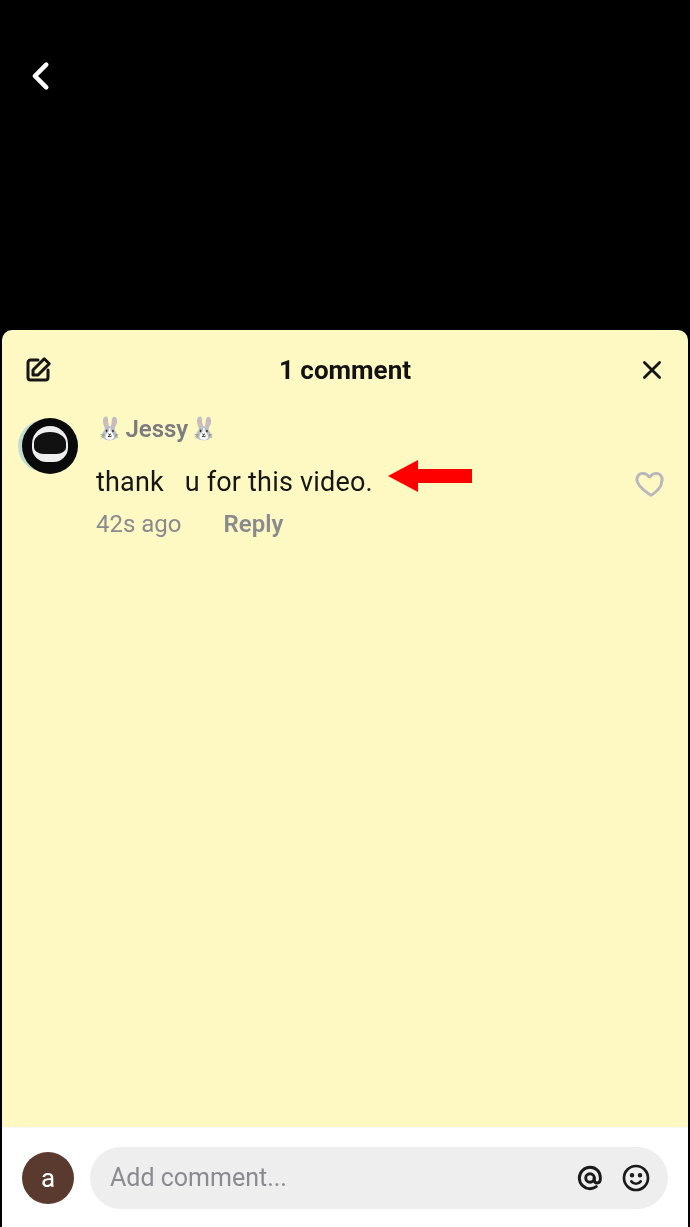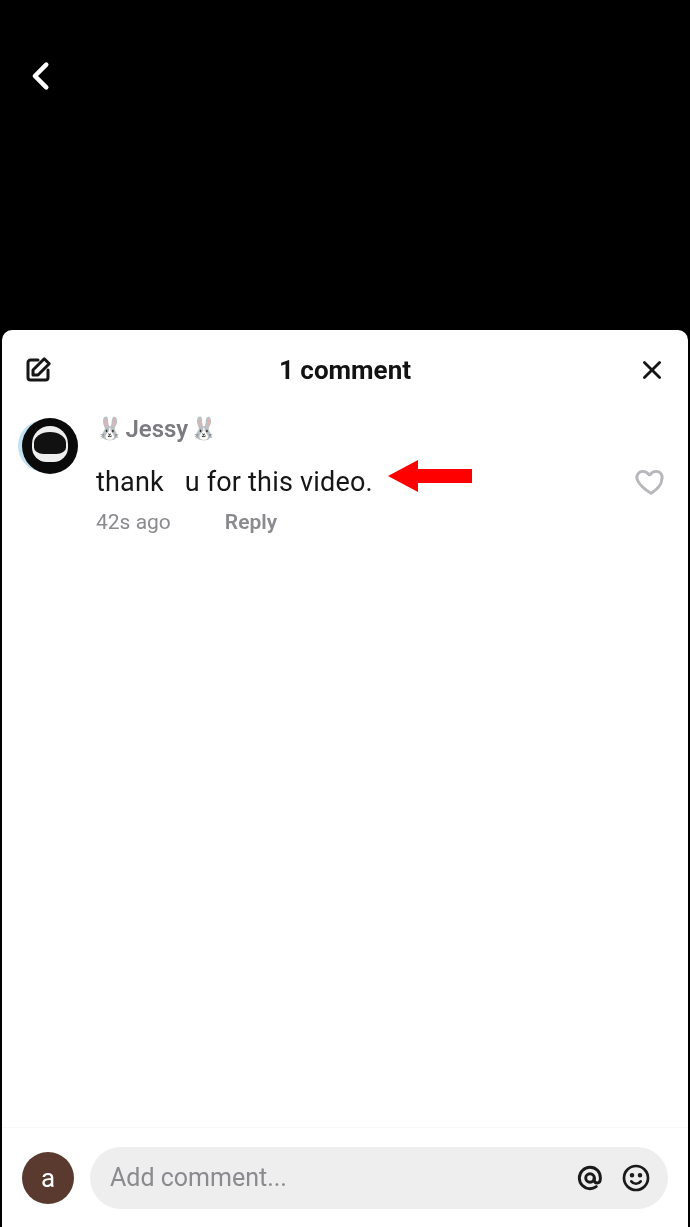--- a/index.html
+++ b/index.html
@@ -4,21 +4,21 @@
   <style>
     * { box-sizing: border-box; margin: 0; padding: 0; }
     html, body { width: 690px; height: 1227px; overflow: hidden; font-family: -apple-system, BlinkMacSystemFont, "Segoe UI", Roboto, Helvetica, Arial, sans-serif; }
     body { background: #000; position: relative; }
 
     .topbar { position: absolute; top: 0; left: 0; right: 0; height: 330px; background: #000; }
     .back { position: absolute; top: 56px; left: 22px; width: 40px; height: 40px; color: #fff; display: flex; align-items: center; justify-content: center; }
 
     .sheet {
       position: absolute; left: 2px; right: 2px; bottom: 0; top: 330px;
-      background: #ffffff;
+      background: #fef9c3;
       border-radius: 10px 10px 0 0;
       display: flex; flex-direction: column;
     }
     .sheet-header { height: 80px; display: flex; align-items: center; justify-content: space-between; padding: 0 20px; }
     .header-title { flex: 1; text-align: center; font-size: 26px; font-weight: 700; color: #121212; }
 
     .compose-icon, .close-icon { width: 32px; height: 32px; color: #161616; display: flex; align-items: center; justify-content: center; }
 
     .comments-area { flex: 1; overflow: hidden; padding: 4px 20px 0 20px; }
     .comment-row { display: flex; align-items: flex-start; gap: 18px; }
@@ -27,21 +27,21 @@
       background: #0a0a0a; position: relative; overflow: hidden; margin-top: 4px;
       box-shadow: -6px 0 0 -2px rgba(100,180,230,0.4);
     }
     .avatar::before { content: ""; position: absolute; top: 8px; left: 10px; width: 36px; height: 36px; background: #eee; border-radius: 50% 50% 40% 40%; }
     .avatar::after { content: ""; position: absolute; top: 14px; left: 12px; width: 32px; height: 22px; background: #111; border-radius: 50% 50% 30% 30%; }
 
     .comment-body { flex: 1; min-width: 0; }
     .commenter-name { color: #7b7b80; font-size: 24px; font-weight: 600; display: flex; align-items: center; gap: 2px; line-height: 1.3; }
     .bunny { display: inline-block; font-size: 22px; filter: grayscale(40%); }
     .comment-text { color: #161616; font-size: 27px; line-height: 1.45; margin-top: 18px; letter-spacing: .2px; }
-    .meta { margin-top: 8px; color: #8a8a8f; font-size: 21px; display: flex; gap: 18px; }
+    .meta { margin-top: 8px; color: #8a8a8f; font-size: 24px; display: flex; gap: 6px; }
     .reply { font-weight: 600; margin-left: 36px; }
 
     .heart { width: 34px; height: 34px; color: #b7b7bc; align-self: center; margin-top: 16px; }
 
     .arrow {
       position: absolute; top: 456px; left: 388px; width: 84px; height: 40px;
       pointer-events: none;
     }
 
     .input-bar {

